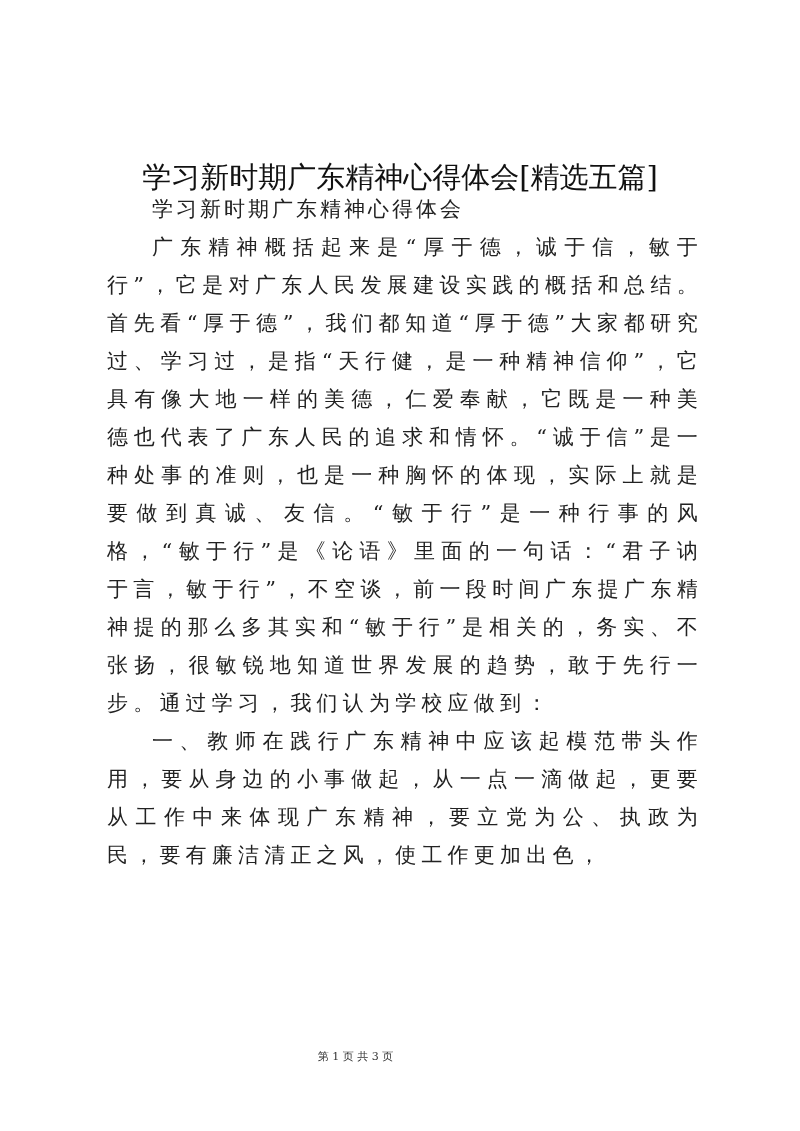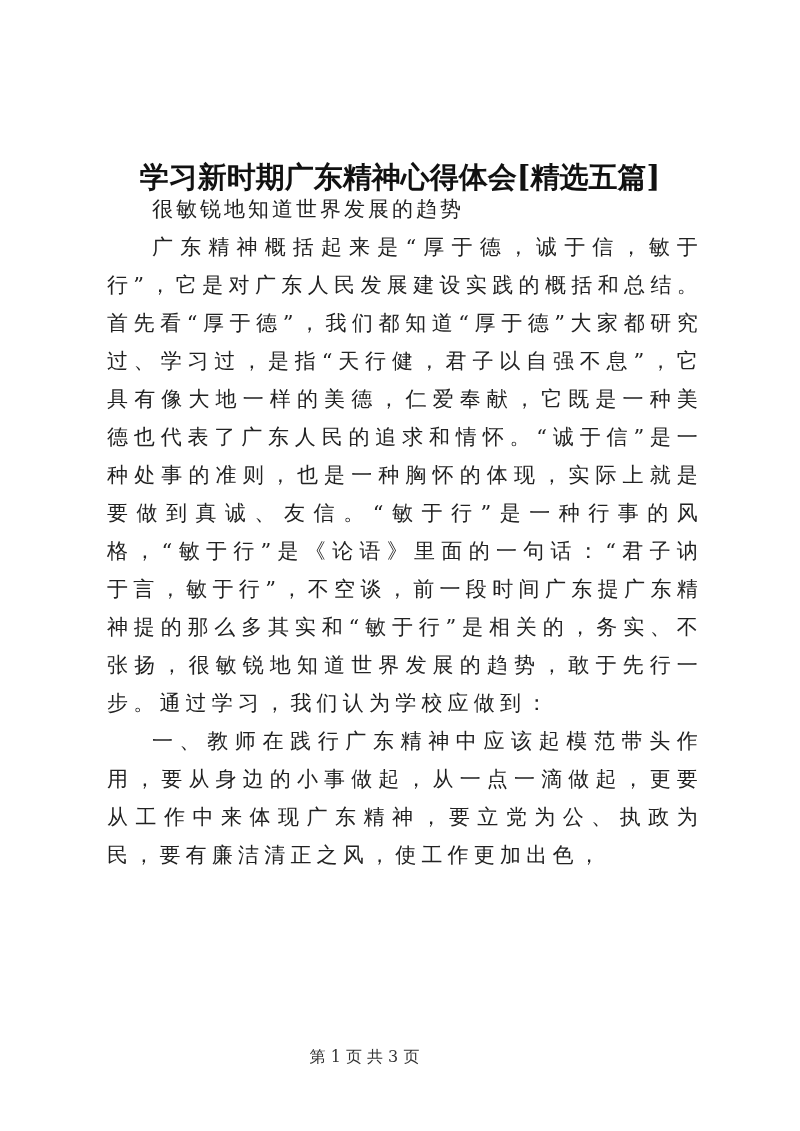--- a/index.html
+++ b/index.html
@@ -23,21 +23,21 @@
       background: #fff;
     }
     .doc-title {
       position: absolute;
       top: 138px;
       left: 0;
       width: 800px;
       text-align: center;
       font-size: 29px;
       line-height: 40px;
-      font-weight: bold;
+      font-weight: normal;
       color: #111;
       letter-spacing: 0px;
     }
     .body-text {
       position: absolute;
       left: 107px;
       top: 190px;
       width: 596px;
     }
     .para {
@@ -54,34 +54,34 @@
       margin: 0;
       font-size: 21px;
       line-height: 38px;
       letter-spacing: 3px;
       text-indent: 45px;
       color: #222;
     }
     .footer {
       position: absolute;
       top: 1047px;
-      left: 12px;
+      left: 3px;
       width: 705px;
       text-align: center;
-      font-size: 16px;
+      font-size: 11px;
       line-height: 20px;
       color: #333;
     }
   </style>
 </head>
 <body>
 
 <div class="page">
   <h1 class="doc-title">学习新时期广东精神心得体会[精选五篇]</h1>
 
   <div class="body-text">
-    <p class="subtitle">很敏锐地知道世界发展的趋势</p>
-    <p class="para">广东精神概括起来是“厚于德，诚于信，敏于行”，它是对广东人民发展建设实践的概括和总结。首先看“厚于德”，我们都知道“厚于德”大家都研究过、学习过，是指“天行健，君子以自强不息”，它具有像大地一样的美德，仁爱奉献，它既是一种美德也代表了广东人民的追求和情怀。“诚于信”是一种处事的准则，也是一种胸怀的体现，实际上就是要做到真诚、友信。“敏于行”是一种行事的风格，“敏于行”是《论语》里面的一句话：“君子讷于言，敏于行”，不空谈，前一段时间广东提广东精神提的那么多其实和“敏于行”是相关的，务实、不张扬，很敏锐地知道世界发展的趋势，敢于先行一步。通过学习，我们认为学校应做到：</p>
+    <p class="subtitle">学习新时期广东精神心得体会</p>
+    <p class="para">广东精神概括起来是“厚于德，诚于信，敏于行”，它是对广东人民发展建设实践的概括和总结。首先看“厚于德”，我们都知道“厚于德”大家都研究过、学习过，是指“天行健，是一种精神信仰”，它具有像大地一样的美德，仁爱奉献，它既是一种美德也代表了广东人民的追求和情怀。“诚于信”是一种处事的准则，也是一种胸怀的体现，实际上就是要做到真诚、友信。“敏于行”是一种行事的风格，“敏于行”是《论语》里面的一句话：“君子讷于言，敏于行”，不空谈，前一段时间广东提广东精神提的那么多其实和“敏于行”是相关的，务实、不张扬，很敏锐地知道世界发展的趋势，敢于先行一步。通过学习，我们认为学校应做到：</p>
     <p class="para">一、教师在践行广东精神中应该起模范带头作用，要从身边的小事做起，从一点一滴做起，更要从工作中来体现广东精神，要立党为公、执政为民，要有廉洁清正之风，使工作更加出色，</p>
   </div>
 
   <div class="footer">第 1 页  共 3 页</div>
 </div>
 
 </body></html>

